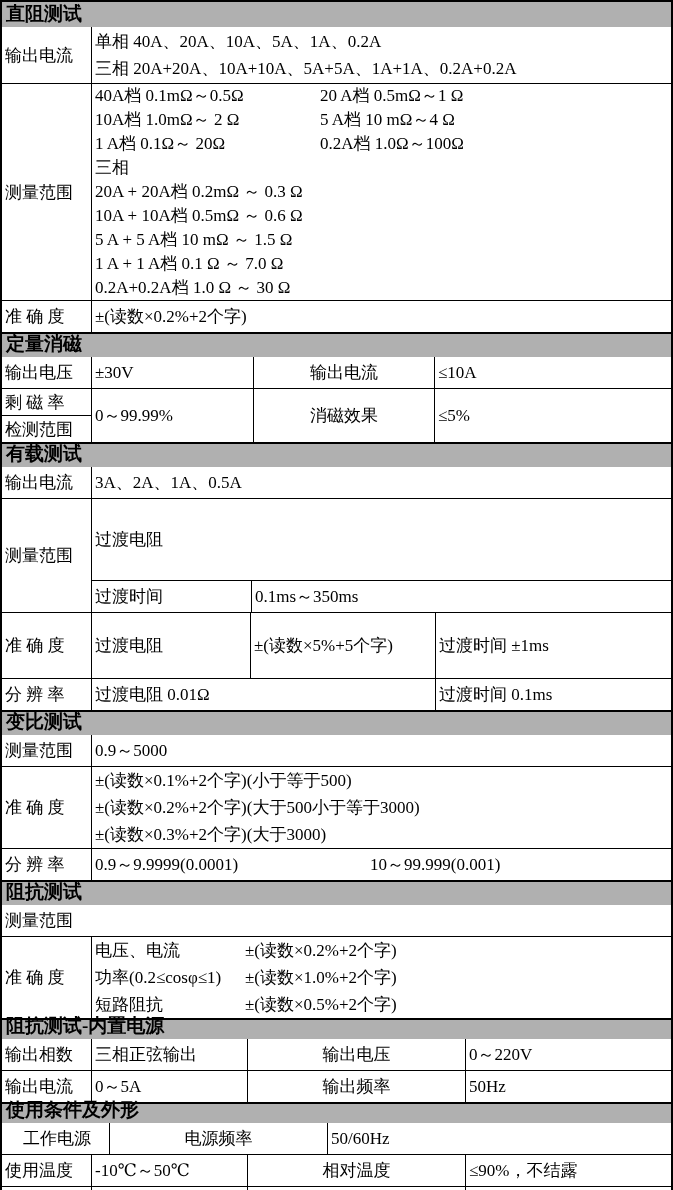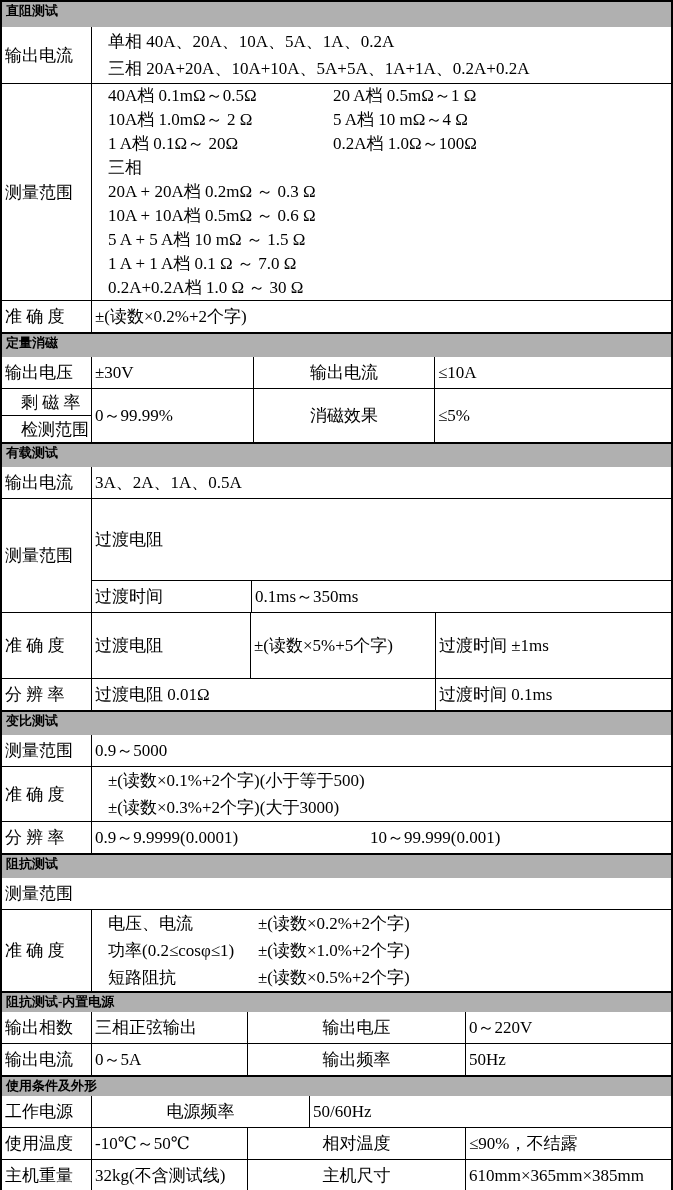--- a/index.html
+++ b/index.html
@@ -1,43 +1,43 @@
 <!DOCTYPE html>
 <html><head>
 <meta charset="utf-8">
 <style>
   * { box-sizing: border-box; }
   html,body { margin:0; padding:0; background:#fff; }
   body { width:673px; font-family:"Liberation Serif","DejaVu Serif",serif; color:#000; }
   .tbl { width:673px; border:2px solid #000; font-size:17px; }
   .hd {
-    background:#b0b0b0; font-weight:700; font-size:13px;
-    height:25px; display:flex; align-items:flex-start; padding:0 4px;
+    background:#b0b0b0; font-weight:700; font-size:19px;
+    height:25px; display:flex; align-items:flex-end; padding:0 4px;
     border-top:2px solid #000;
   }
   .hd.first { border-top:none; }
   .hd.slim { height:21px; }
   .row { display:flex; align-items:stretch; border-top:1px solid #000; }
   .c { padding:4px 3px; display:flex; align-items:center; white-space:nowrap; overflow:hidden; }
   .bl { border-left:1px solid #000; }
   .bt { border-top:1px solid #000; }
   .lab { width:89px; flex:none; }
   .fill { flex:1; min-width:0; }
-  .col { flex-direction:column; align-items:flex-start; justify-content:center; padding:0 16px; }
+  .col { flex-direction:column; align-items:flex-start; justify-content:center; padding:0 3px; }
   .ln { line-height:24px; width:100%; display:block; }
   .ln20 { line-height:20px; width:100%; display:block; }
   .ln27 { line-height:27px; width:100%; display:block; }
   .pr { display:flex; width:100%; }
   .pr .a { flex:none; display:block; }
   .aw225 { width:225px; }
   .aw275 { width:275px; }
   .aw285 { width:285px; }
   .aw150 { width:150px; }
   .stack { display:flex; flex-direction:column; width:89px; flex:none; }
-  .stack .half { flex:1; display:flex; align-items:center; padding:0 19px; white-space:nowrap; }
+  .stack .half { flex:1; display:flex; align-items:center; padding:0 3px; white-space:nowrap; }
   .stack .half + .half { border-top:1px solid #000; }
   .vgroup { display:flex; flex-direction:column; flex:1; min-width:0; }
   .sub { display:flex; align-items:stretch; }
   .w159 { width:159px; flex:none; }
   .w162 { width:162px; flex:none; }
   .w181 { width:181px; flex:none; }
   .w185 { width:185px; flex:none; }
   .w344 { width:344px; flex:none; }
   .w156 { width:156px; flex:none; }
   .w218 { width:218px; flex:none; }
@@ -144,20 +144,21 @@
     <span>变比测试</span>
   </div>
   <div class="row h27" style="border-top:none;">
     <div class="c lab">测量范围</div>
     <div class="c fill bl">0.9～5000</div>
   </div>
   <div class="row">
     <div class="c lab">准 确 度</div>
     <div class="c col fill bl">
       <span class="ln27">±(读数×0.1%+2个字)(小于等于500)</span>
+      <span class="ln27">±(读数×0.2%+2个字)(大于500小于等于3000)</span>
       <span class="ln27">±(读数×0.3%+2个字)(大于3000)</span>
     </div>
   </div>
   <div class="row">
     <div class="c lab">分 辨 率</div>
     <div class="vgroup bl">
       <div class="sub h27">
         <div class="c fill pr">
           <span class="a aw275">0.9～9.9999(0.0001)</span>
           <span>10～99.999(0.001)</span>
@@ -202,21 +203,21 @@
   <div class="row h27">
     <div class="c lab">输出电流</div>
     <div class="c w156 bl">0～5A</div>
     <div class="c w218 bl" style="justify-content:center;">输出频率</div>
     <div class="c fill bl">50Hz</div>
   </div>
 
   <div class="hd slim">
     <span>使用条件及外形</span>
   </div>
-  <div class="row h28" style="border-top:none;">
+  <div class="row h28" style="border-top:none;margin-left:18px;">
     <div class="c lab">工作电源</div>
     <div class="c w218 bl" style="justify-content:center;">电源频率</div>
     <div class="c fill bl">50/60Hz</div>
   </div>
   <div class="row h28">
     <div class="c lab">使用温度</div>
     <div class="c w156 bl">-10℃～50℃</div>
     <div class="c w218 bl" style="justify-content:center;">相对温度</div>
     <div class="c fill bl">≤90%，不结露</div>
   </div>

